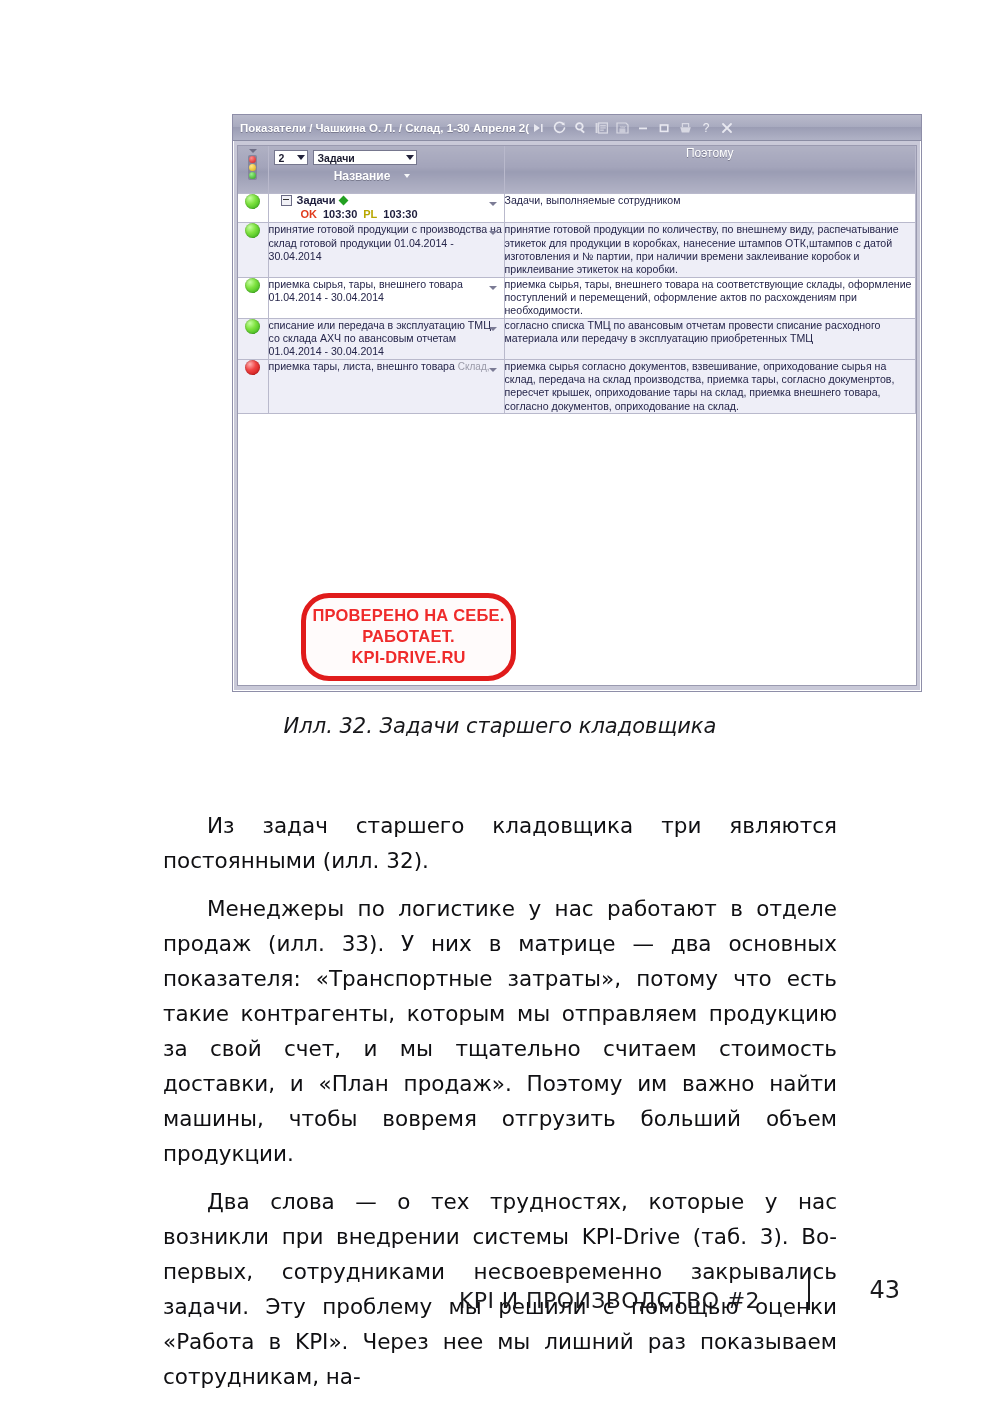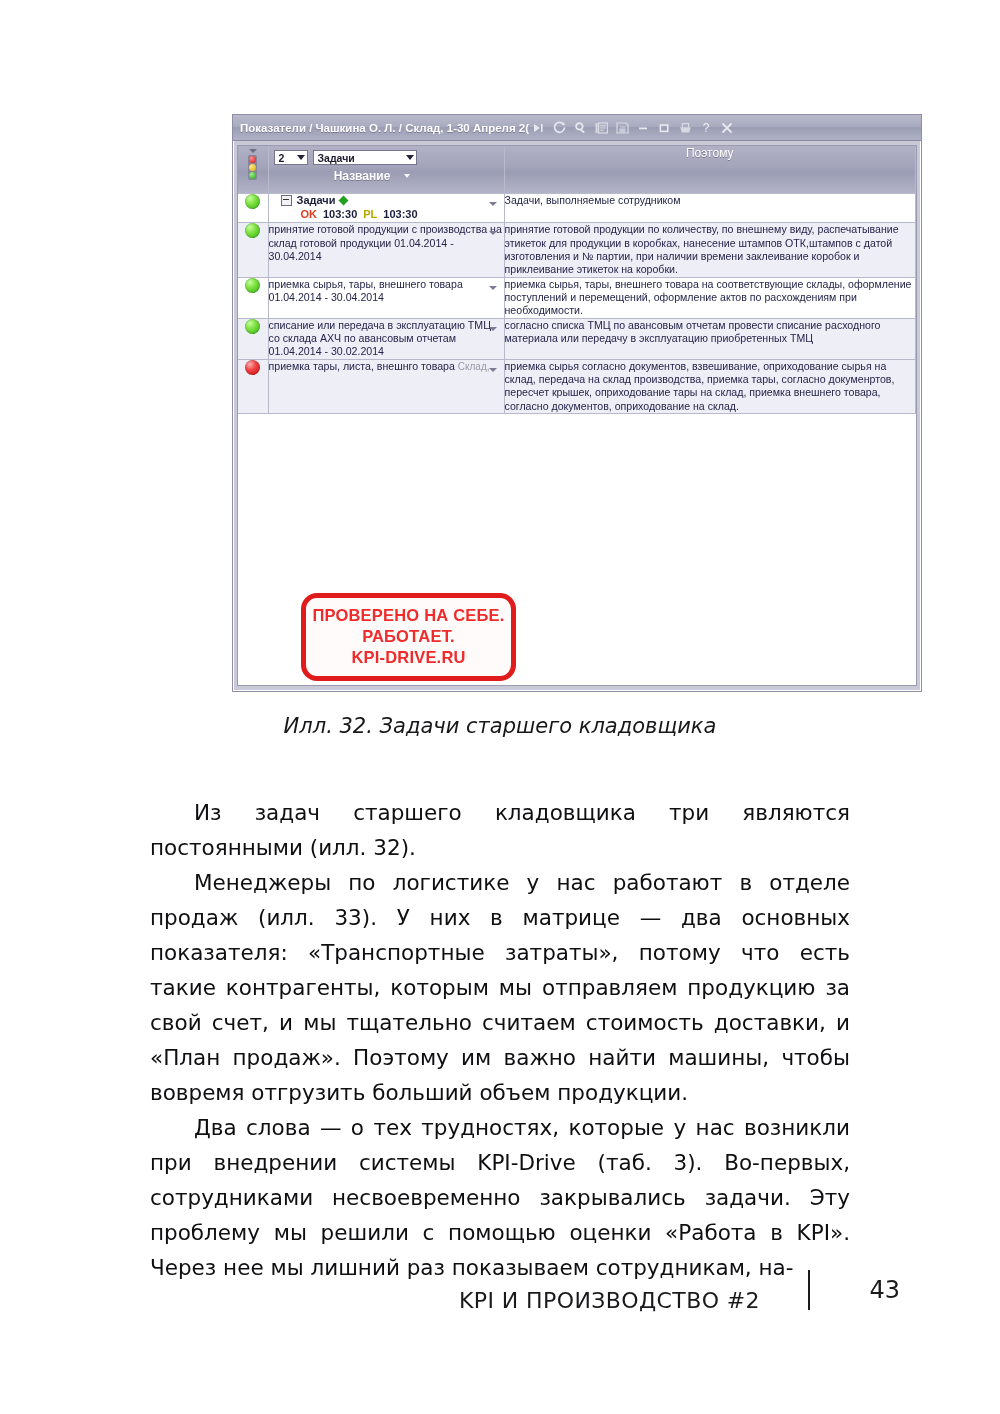--- a/index.html
+++ b/index.html
@@ -262,21 +262,21 @@
   .tag-sklad { color: #9a9aa8; font-size: 10px; }
 
   
   .stamp {
     position: absolute;
     left: 68px;
     top: 478px;
     width: 215px;
     height: 88px;
     border: 5px solid #e01b1b;
-    border-radius: 16px;
+    border-radius: 28px;
     background: rgba(255,250,250,.78);
     display: flex;
     flex-direction: column;
     align-items: center;
     justify-content: center;
     gap: 3px;
     z-index: 6;
     box-sizing: border-box;
   }
   .stamp div {
@@ -304,21 +304,21 @@
     left: 150px;
     top: 795px;
     width: 700px;
     font-family: "DejaVu Sans", sans-serif;
     font-size: 21.5px;
     line-height: 35px;
     color: #0f0f12;
     text-align: justify;
     text-justify: inter-word;
   }
-  #bodytext p { margin: 0; text-indent: 44px; }
+  #bodytext p { margin: 13px; text-indent: 44px; }
 
   
   #footer {
     position: absolute;
     left: 150px;
     right: 100px;
     top: 1268px;
     height: 44px;
     display: flex;
     align-items: center;
@@ -498,21 +498,21 @@
           </td>
           <td class="c-desc">приемка сырья, тары, внешнего товара на соответствующие склады, оформление поступлений и перемещений, оформление актов по расхождениям при необходимости.</td>
         </tr>
 
         <tr class="alt">
           <td class="c-status">
             <span class="dot green"></span>
           </td>
           <td class="c-name">
             <span class="row-caret"></span>
-            <span>списание или передача в эксплуатацию ТМЦ со склада АХЧ по авансовым отчетам 01.04.2014 - 30.02.2014</span>
+            <span>списание или передача в эксплуатацию ТМЦ со склада АХЧ по авансовым отчетам 01.04.2014 - 30.04.2014</span>
           </td>
           <td class="c-desc">согласно списка ТМЦ по авансовым отчетам провести списание расходного материала или передачу в эксплуатацию приобретенных ТМЦ</td>
         </tr>
 
 
         <tr class="alt">
           <td class="c-status">
             <span class="dot red"></span>
           </td>
           <td class="c-name">

